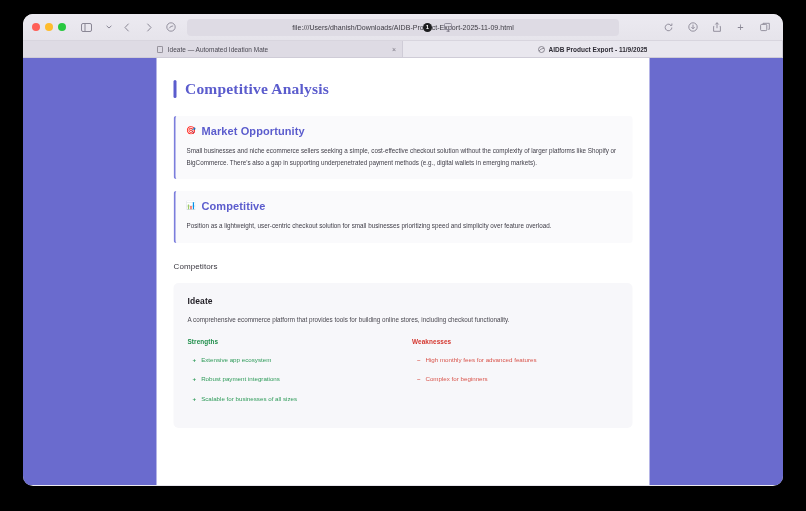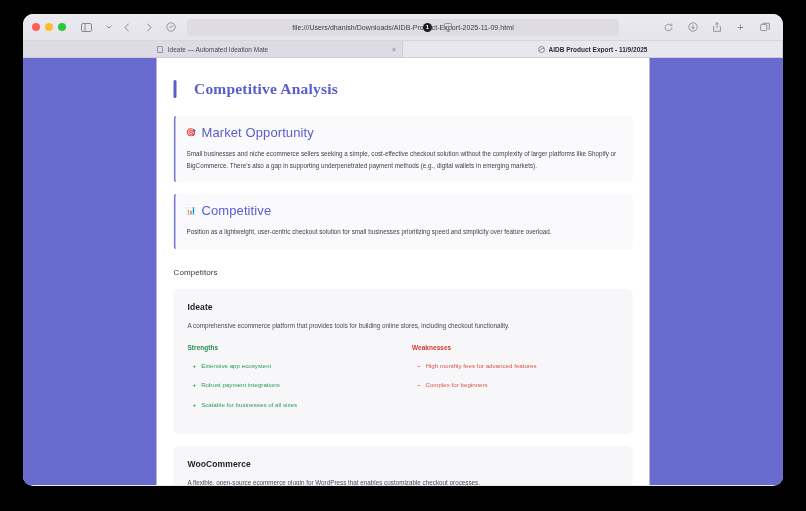--- a/index.html
+++ b/index.html
@@ -136,21 +136,21 @@
     min-height: 100%;
     background: #ffffff;
     padding: 22px 0 0 0;
   }
   .page-inner { padding: 0 17px; }
 
   
   .section-title-wrap {
     display: flex;
     align-items: center;
-    gap: 18px;
+    gap: 9px;
     margin-bottom: 18px;
   }
   .title-bar {
     width: 2.5px;
     height: 18px;
     background: #5b5ccd;
     border-radius: 2px;
     flex: none;
   }
   .section-title {
@@ -170,22 +170,22 @@
     margin-bottom: 12px;
   }
   .hl-head {
     display: flex;
     align-items: center;
     gap: 5px;
     margin-bottom: 8px;
   }
   .hl-emoji { font-size: 8px; line-height: 1; }
   .hl-title {
-    font-size: 13px;
-    font-weight: normal;
+    font-size: 11px;
+    font-weight: bold;
     color: #5b5ccd;
     letter-spacing: 0.1px;
   }
   .hl-body {
     font-size: 6.3px;
     line-height: 1.85;
     color: #3f3d47;
   }
 
   
@@ -412,22 +412,17 @@
                   </li>
                 <li>
                     <span class="sw-bullet">–</span>
                     <span>Complex for beginners</span>
                   </li>
               </ul>
             </div>
           </div>
         </div>
 
-        <div class="comp-card">
-          <div class="comp-name">WooCommerce</div>
-          <div class="comp-desc">A flexible, open-source ecommerce plugin for WordPress that enables customizable checkout processes.</div>
-
-        </div>
 
       </div>
     </div>
   </div>
 </div>
 
 </body></html>

